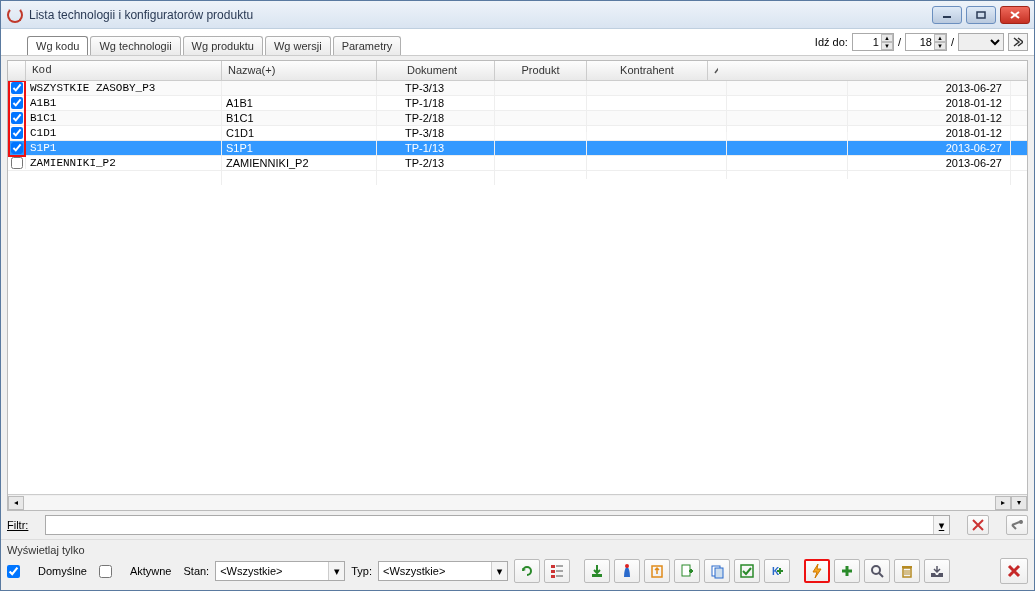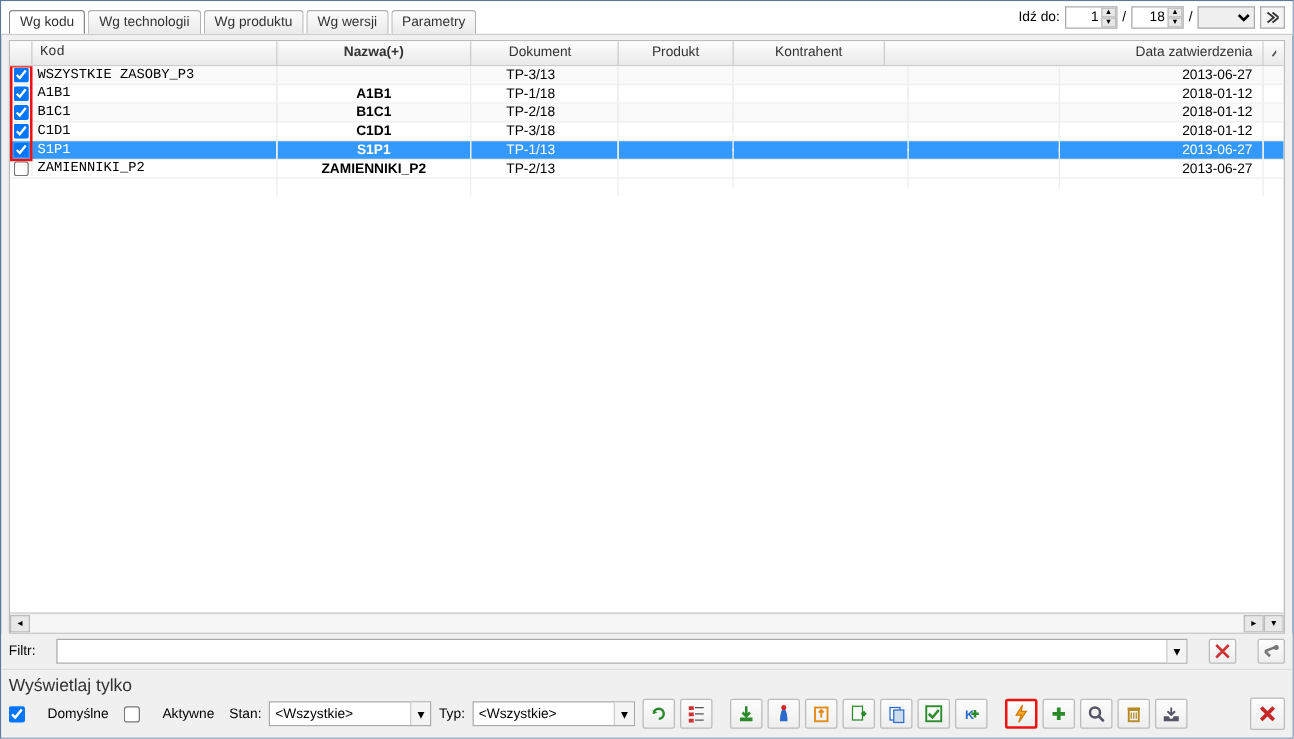--- a/index.html
+++ b/index.html
@@ -75,20 +75,21 @@
     color: #333;
     cursor:pointer;
     position:relative;
     top:1px;
   }
   .tab.active {
     background: #fff;
     border-color: #888;
     font-weight: normal;
     z-index: 2;
+    margin-left: 20px;
   }
   .tabsrow .spacer { flex:1; }
   .goto { display:flex; align-items:center; gap:4px; padding-bottom:4px;}
   .goto input.spin { width:42px; height:18px; border:1px solid #aaa; text-align:right; padding-right:14px; font-size:11px;}
   .spinwrap { position:relative; display:inline-block;}
   .spinbtns { position:absolute; right:1px; top:1px; width:12px; height:16px; display:flex; flex-direction:column;}
   .spinbtns div { flex:1; background:#e8e8e8; border:1px solid #bbb; font-size:6px; line-height:6px; text-align:center;}
   .goto select { height:18px; width:46px; border:1px solid #aaa; font-size:11px;}
   .goto .go-btn { width:20px; height:18px; border:1px solid #aaa; background:#f4f4f4; display:flex; align-items:center; justify-content:center;}
 
@@ -112,21 +113,21 @@
   .th {
     border-right:1px solid #ccc;
     padding:3px 6px;
     text-align:center;
     overflow:hidden;
     white-space:nowrap;
     color:#333;
   }
   .col-chk { width:18px; flex:none; padding:0;}
   .col-kod { width:196px; flex:none; text-align:left;font-family:Liberation Mono, monospace;}
-  .col-nazwa { width:155px; flex:none; text-align:center;font-weight:bold;}
+  .col-nazwa { width:155px; flex:none; text-align:left;}
   .col-dok { width:94px; flex:none; text-align:left;margin-left:24px;}
   .col-prod { width:92px; flex:none;}
   .col-opis { width:140px; flex:none;}
   .col-kont { width:121px; flex:none;}
   .col-data { flex:1; text-align:right; padding-right:8px;}
   .col-scroll { width:16px; flex:none; border-right:none;}
   .theader .th.col-scroll{ background: linear-gradient(#fdfdfd,#e9e9e9); display:flex; align-items:center; justify-content:center;}
 
   .tbody {
     flex:1;
@@ -178,53 +179,76 @@
   .hscroll .sbtn { width:16px; height:14px; border:1px solid #bbb; background:#e8e8e8; display:flex; align-items:center; justify-content:center; font-size:8px;}
   .hscroll .strack { flex:1; height:14px; background:#f6f6f6;}
 
   
   .filterrow {
     display:flex;
     align-items:center;
     padding:4px 6px;
     gap:17px;
     background:#f0f0f0;
+    text-decoration:underline;
   }
   .filterrow .combo {
     flex:1; height:20px; border:1px solid #aaa; background:#fff; display:flex; align-items:center;
   }
   .filterrow .combo .dd { width:16px; border-left:1px solid #ccc; text-align:center; height:100%; display:flex; align-items:center; justify-content:center; background:#f4f4f4;}
   .iconbtn {
     width:22px; height:20px; border:1px solid #bbb; background:linear-gradient(#fdfdfd,#eee); display:flex; align-items:center; justify-content:center; border-radius:2px;
   }
 
   
   .bottombar {
     padding:4px 6px 6px 6px;
     background:#f0f0f0;
     border-top:1px solid #ddd;
   }
-  .bottombar .row1 { font-size:14px; color:#333; margin-bottom:2px;}
+  .bottombar .row1 { font-size:11px; color:#333; margin-bottom:2px;}
   .bottombar .row2 { display:flex; align-items:center; gap:6px;}
   .chk { display:inline-flex; align-items:center; gap:18px; margin-right:6px;}
   .chk input { margin:0;}
   .ddl { height:20px; border:1px solid #aaa; background:#fff; display:flex; align-items:center; padding:0 0 0 4px; font-size:11px;}
   .ddl .dd { width:16px; border-left:1px solid #ccc; height:100%; display:flex; align-items:center; justify-content:center; background:#f4f4f4; margin-left:auto;}
   .btnrow { display:flex; gap:4px; align-items:center;}
   .btnrow .iconbtn { width:26px; height:24px;}
   .btnrow .sep { width:6px;}
   .red-outline { border:2px solid #e11 !important;}
   .bottomright { margin-left:auto; display:flex; gap:4px;}
   svg { pointer-events:none;}
 </style>
 </head>
 <body>
 
 <div class="window">
 
+  <div class="titlebar">
+    <div class="app-icon"></div>
+    <div class="title">Lista technologii i konfiguratorów produktu</div>
+    <div class="win-btns">
+      <div class="win-btn">
+        <svg width="10" height="8">
+            <line x1="1" y1="6" x2="9" y2="6" stroke="#2a3a55" stroke-width="2"></line>
+          </svg>
+      </div>
+      <div class="win-btn">
+        <svg width="10" height="8">
+            <rect x="1" y="1" width="8" height="6" fill="none" stroke="#2a3a55" stroke-width="1.5"></rect>
+          </svg>
+      </div>
+      <div class="win-btn close">
+        <svg width="10" height="8">
+            <line x1="1" y1="1" x2="9" y2="7" stroke="#fff" stroke-width="2"></line>
+            <line x1="9" y1="1" x2="1" y2="7" stroke="#fff" stroke-width="2"></line>
+          </svg>
+      </div>
+    </div>
+  </div>
 
   <div class="tabsrow">
     <div class="tab active">Wg kodu</div>
     <div class="tab">Wg technologii</div>
     <div class="tab">Wg produktu</div>
     <div class="tab">Wg wersji</div>
     <div class="tab">Parametry</div>
     <div class="spacer"></div>
     <div class="goto">
       <span>Idź do:</span>
@@ -254,21 +278,20 @@
   </div>
 
   <div class="tablewrap">
     <div class="theader">
       <div class="th col-chk"></div>
       <div class="th col-kod">Kod</div>
       <div class="th col-nazwa">Nazwa(+)</div>
       <div class="th col-dok">Dokument</div>
       <div class="th col-prod">Produkt</div>
       <div class="th col-kont">Kontrahent</div>
-      <div class="th col-data">Data zatwierdzenia</div>
       <div class="th col-scroll">
         <svg width="8" height="8">
             <path d="M1 6 L4 2 L7 6" stroke="#555" fill="none" stroke-width="1.5"></path>
           </svg>
       </div>
     </div>
     <div class="tbody" id="tbody">
 
       <div class="tr">
           <div class="td col-chk">

